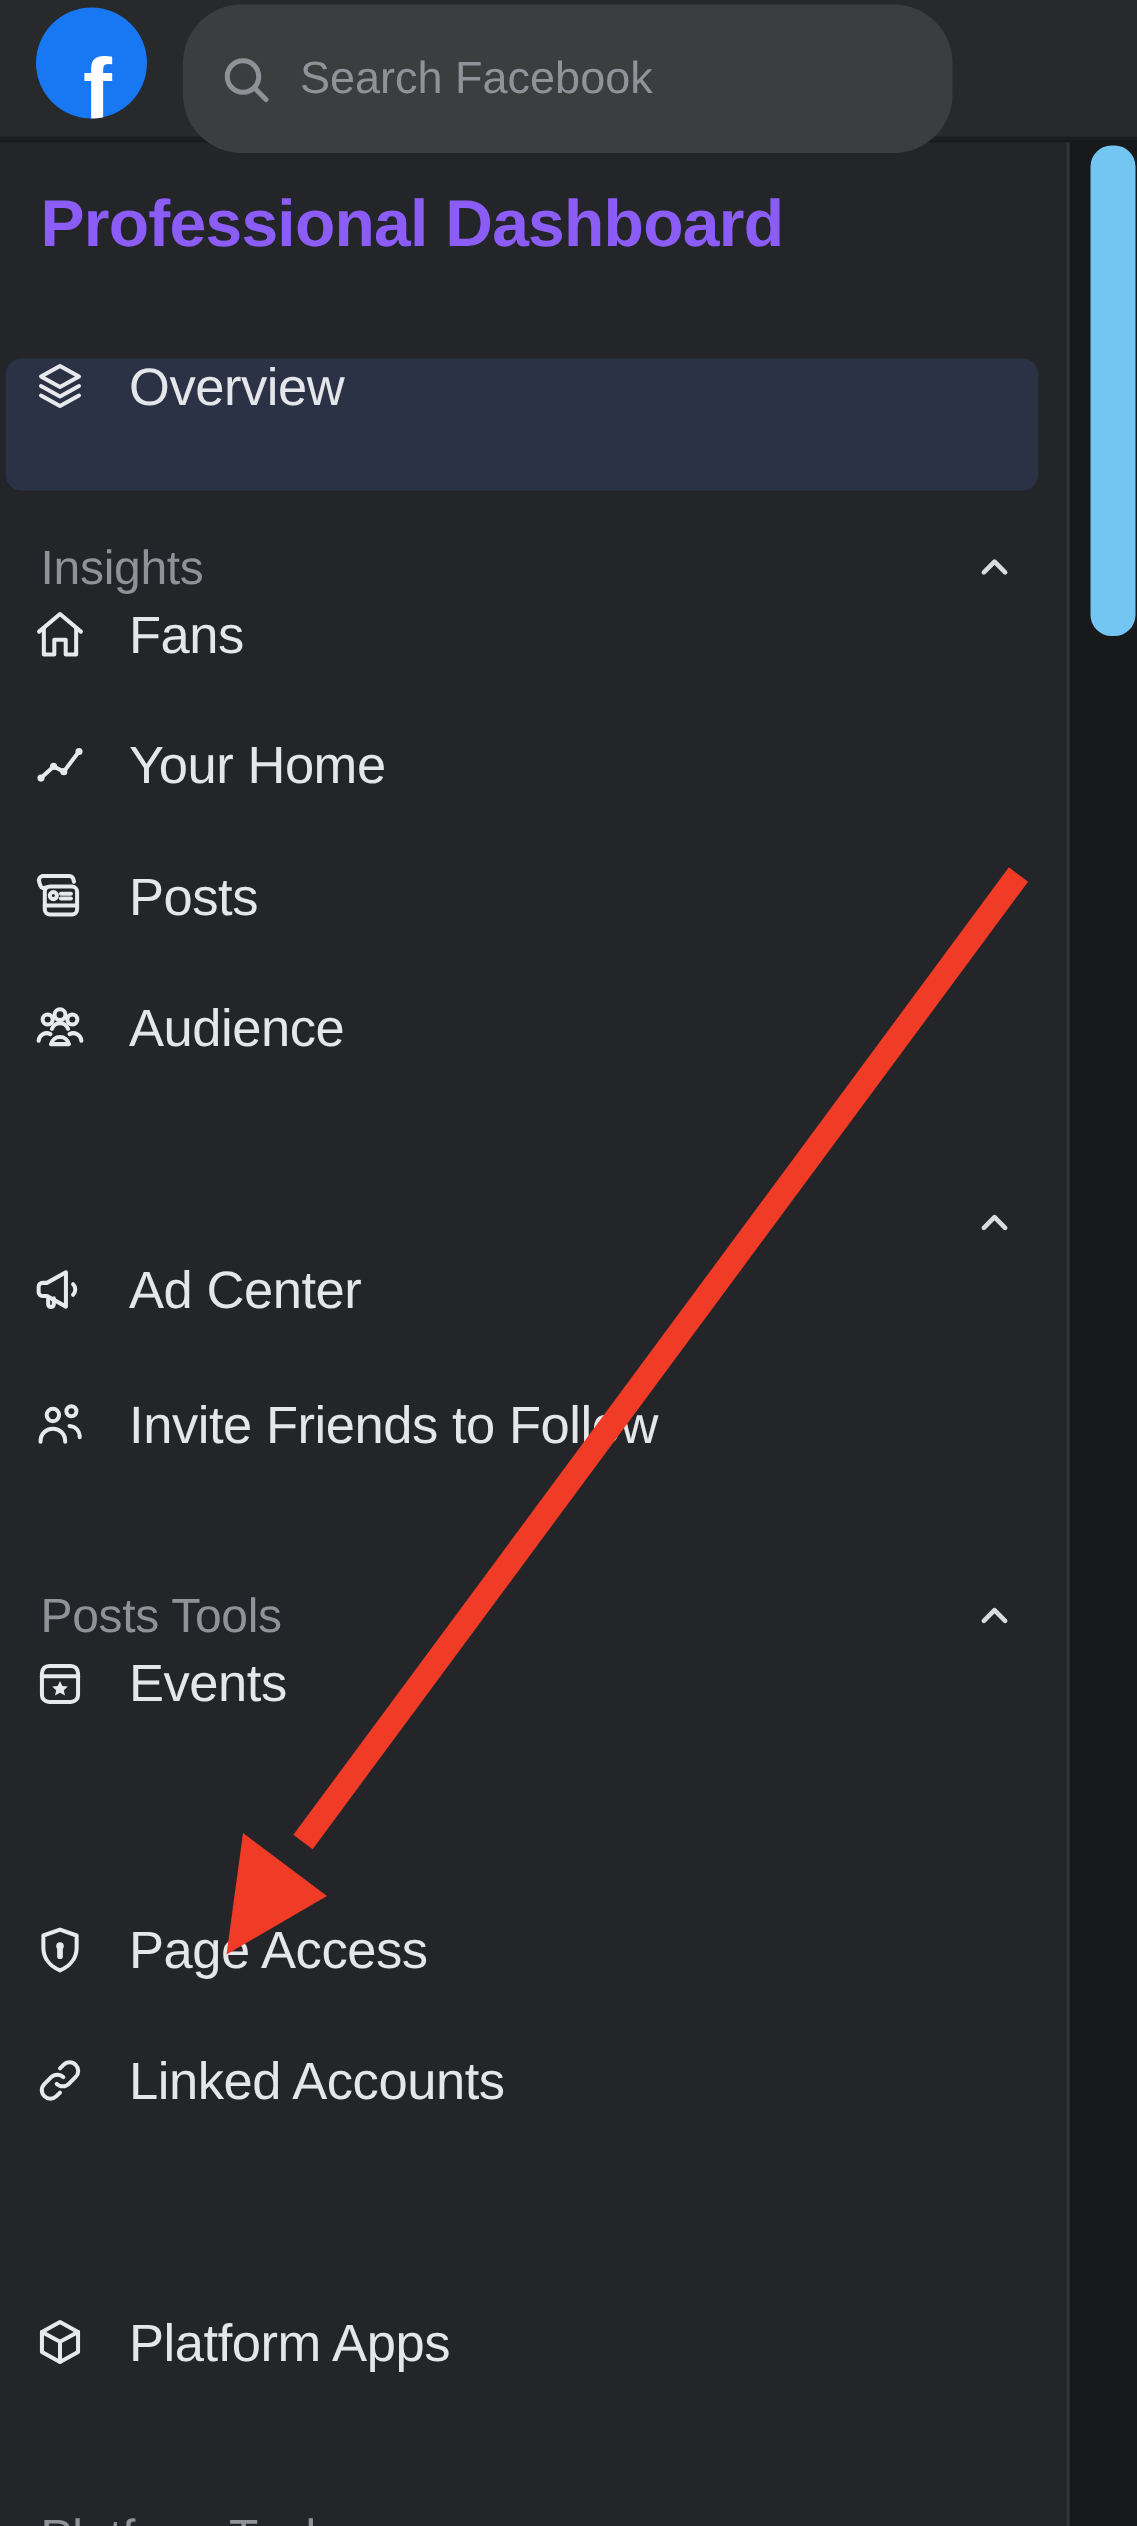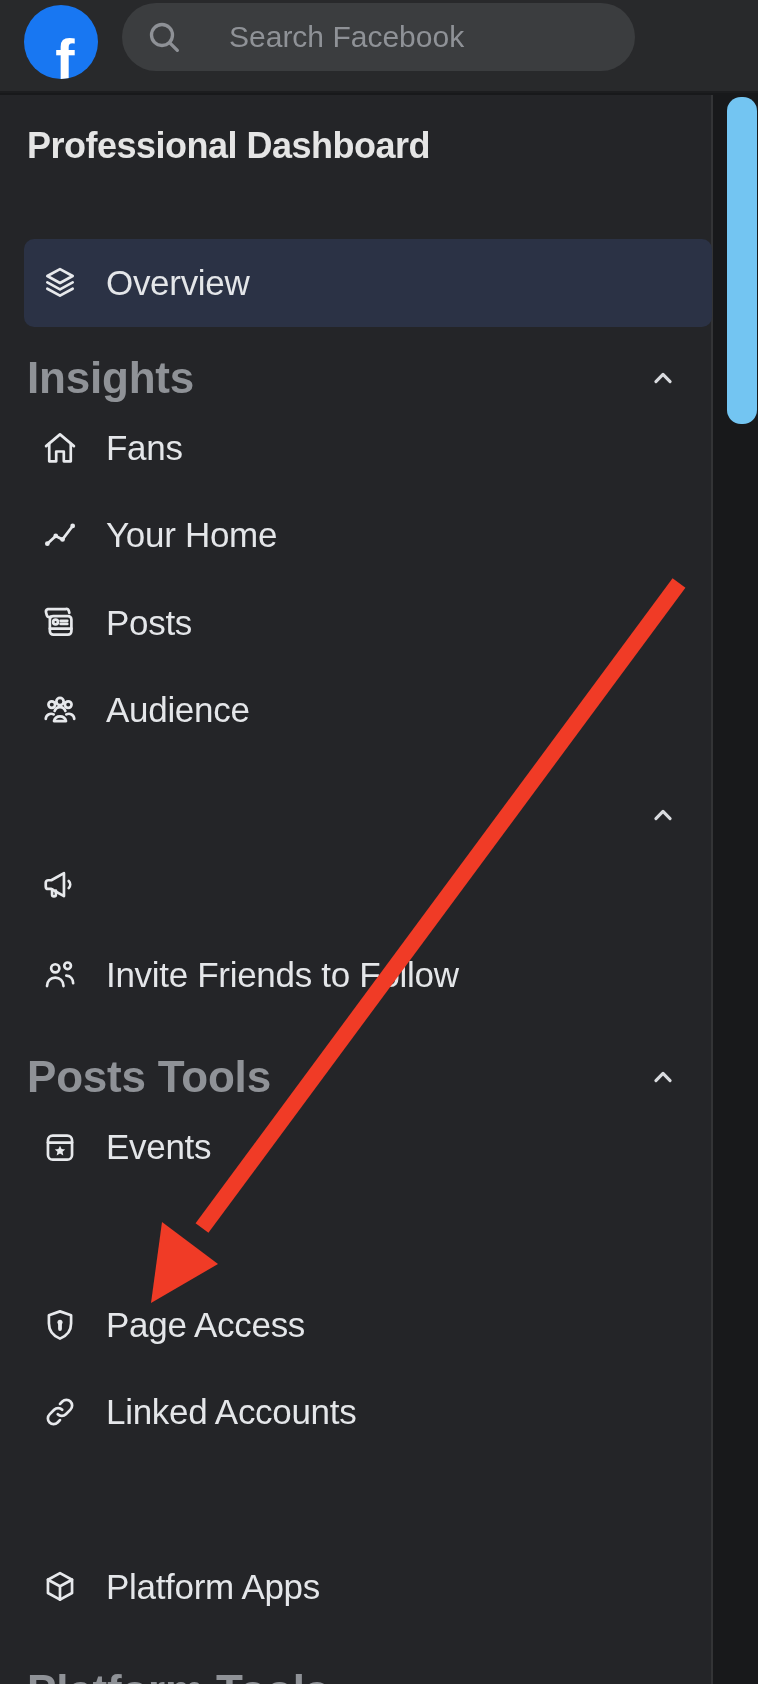--- a/index.html
+++ b/index.html
@@ -14,44 +14,44 @@
   body{font-family:"Liberation Sans","DejaVu Sans",sans-serif;}
   .app{position:relative;width:758px;height:1684px;overflow:hidden;background:var(--bg-strip);}
 
   
   .top-header{position:absolute;left:0;top:0;width:758px;height:93px;
     background:var(--bg-header);border-bottom:2px solid #1c1d1f;z-index:5;}
   .fb-logo{position:absolute;left:24px;top:5px;width:74px;height:74px;border-radius:50%;
     background:var(--fb-blue);display:flex;align-items:flex-end;justify-content:center;overflow:hidden;}
   .fb-logo span{color:#fff;font-weight:bold;font-size:58px;line-height:1;
     transform:translate(4px,10px);font-family:"Liberation Sans",sans-serif;}
-  .search-pill{position:absolute;left:122px;top:3px;width:513px;height:68px;border-radius:39px;
-    background:var(--bg-pill);display:flex;align-items:center;padding:0 18px 0 22px;gap:29px;}
+  .search-pill{position:absolute;left:122px;top:3px;width:513px;height:99px;border-radius:39px;
+    background:var(--bg-pill);display:flex;align-items:center;padding:0 18px 0 22px;}
   .search-pill svg{flex:0 0 auto;margin-right:16px;}
   .search-pill input{flex:1;background:transparent;border:none;outline:none;
     font-size:30px;color:var(--text-primary);font-family:inherit;}
   .search-pill input::placeholder{color:var(--text-muted);opacity:1;}
 
   
   .sidebar{position:absolute;left:0;top:95px;width:713px;height:1589px;
     background:var(--bg-sidebar);border-right:2px solid var(--divider);}
-  .dash-title{position:absolute;left:27px;top:30px;font-size:36px;font-weight:bold;
-    color:#e5e5e5;letter-spacing:-0.5px;white-space:nowrap;}
-
-  .nav-row{position:absolute;left:24px;width:688px;height:88px;border-radius:10px;
-    display:flex;align-items:center;padding-left:17px;cursor:pointer;}
+  .dash-title{position:absolute;left:27px;top:30px;font-size:44px;font-weight:bold;
+    color:#8b5cf6;letter-spacing:-0.5px;white-space:nowrap;}
+
+  .nav-row{position:absolute;left:4px;width:688px;height:88px;border-radius:10px;
+    display:flex;align-items:flex-start;padding-left:17px;cursor:pointer;}
   .nav-row.selected{background:var(--bg-selected);}
   .nav-row .icon{width:38px;height:38px;flex:0 0 auto;color:#e7e9ec;}
   .nav-row .icon svg{width:38px;height:38px;display:block;}
   .nav-row .label{margin-left:27px;font-size:35px;color:var(--text-primary);
     letter-spacing:-0.3px;white-space:nowrap;}
 
   .section-row{position:absolute;left:10px;width:688px;height:64px;
     display:flex;align-items:center;padding-left:17px;}
-  .section-row .label{font-size:44px;font-weight:700;color:var(--text-muted);
+  .section-row .label{font-size:32px;font-weight:400;color:var(--text-muted);
     letter-spacing:-0.2px;white-space:nowrap;}
   .section-row .chev{position:absolute;right:18px;top:50%;transform:translateY(-50%);
     width:34px;height:34px;color:var(--chevron);cursor:pointer;}
   .section-row .chev svg{width:34px;height:34px;display:block;}
 
   
   .right-strip{position:absolute;left:715px;top:95px;width:43px;height:1589px;background:var(--bg-strip);}
   .scrollbar-thumb{position:absolute;left:12px;top:2px;width:30px;height:327px;border-radius:14px;
     background:var(--scrollbar-blue);cursor:pointer;}
 
@@ -165,20 +165,21 @@
   </div>
 
   <div class="nav-row" style="top:841px">
     <span class="icon">
       <svg class="glyph" viewBox="0 0 24 24">
         <path d="M14.5 4.5 L6.5 9 H4.6 A1.6 1.6 0 0 0 3 10.6 V12.9 A1.6 1.6 0 0 0 4.6 14.5 H6.5 L14.5 19 Z"></path>
         <path d="M7 14.8 V18 A1.2 1.2 0 0 0 9.4 18 V15.5"></path>
         <path d="M17.5 9.5 A3.2 3.2 0 0 1 17.5 14"></path>
       </svg>
     </span>
+    <span class="label">Ad Center</span>
   </div>
 
   <div class="nav-row" style="top:931px">
     <span class="icon">
       <svg class="glyph" viewBox="0 0 24 24">
         <circle cx="9" cy="7.8" r="2.6"></circle>
         <path d="M3.8 19 C3.8 15.7 6.1 13.6 9 13.6 C11.9 13.6 14.2 15.7 14.2 19"></path>
         <circle cx="16.8" cy="6.2" r="2.1"></circle>
         <path d="M16 12.4 C18.7 12.6 20.3 14.6 20.3 17.2"></path>
       </svg>

